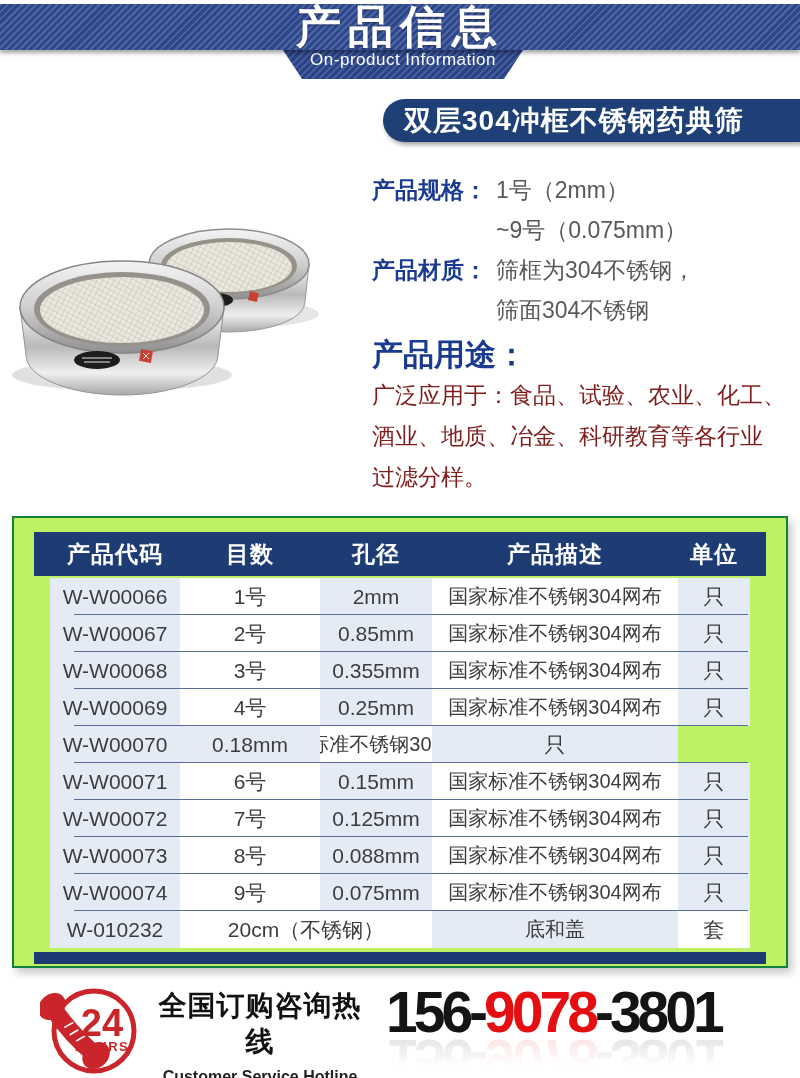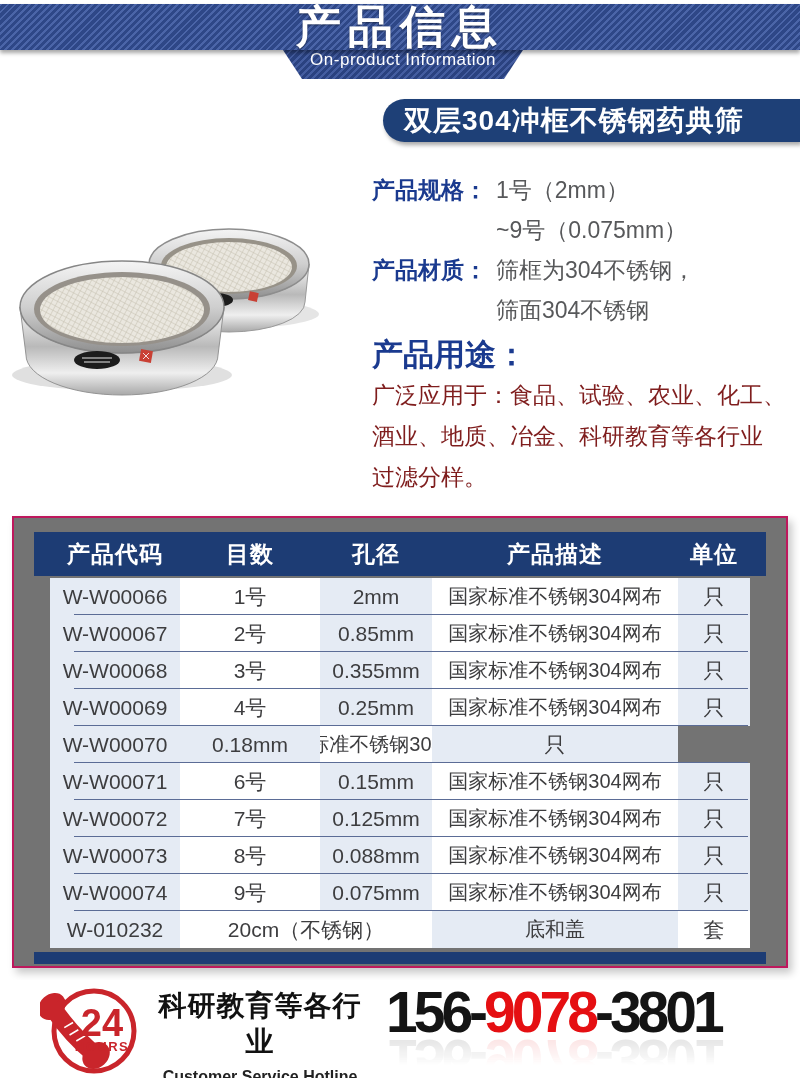--- a/index.html
+++ b/index.html
@@ -39,21 +39,21 @@
   .specs{position:absolute;left:372px;top:170px;width:425px;}
   .spec-row{display:flex;line-height:40px;font-size:23px;}
   .spec-label{color:#1a3a8f;font-weight:bold;width:124px;flex-shrink:0;}
   .spec-val{color:#57585a;}
   .usage-label{color:#1a3a8f;font-weight:bold;font-size:31px;line-height:40px;margin-top:5px;}
   .usage-line{color:#7f1d1d;font-size:23px;line-height:41px;white-space:nowrap;}
 
   
   .table-card{
     position:absolute;left:12px;top:516px;width:776px;height:452px;
-    background:#737373;border:2px solid #be185d;box-sizing:border-box;
+    background:#bef264;border:2px solid #15803d;box-sizing:border-box;
     box-shadow:4px 5px 8px rgba(0,0,0,.22);
     padding:14px 20px 0 20px;
   }
   .thead{
     background:#1d3c74;height:44px;padding:0 16px;
     display:grid;grid-template-columns:130px 140px 112px 246px 72px;
     align-items:center;margin-bottom:2px;
   }
   .th{color:#fff;font-size:23px;font-weight:bold;text-align:center;letter-spacing:1px;}
   .tbody{margin:0 16px;}
@@ -260,21 +260,21 @@
         <ellipse cx="34" cy="80" rx="15" ry="12"></ellipse>
         <path d="M25 14 Q20 47 25 80 L43 80 Q38 47 43 14 Z"></path>
       </g>
       <g transform="rotate(-42 34 47)" stroke="#ffffff" stroke-width="1.6">
         <path d="M29 38 L39 40 M28 47 L38 49 M29 56 L39 58"></path>
       </g>
       <text x="62" y="52" text-anchor="middle" font-family="Liberation Sans, sans-serif" font-size="38" font-weight="bold" fill="#c9252b">24</text>
       <text x="62" y="67" text-anchor="middle" font-family="Liberation Sans, sans-serif" font-size="13" font-weight="bold" letter-spacing="1.5" fill="#c9252b">HOURS</text>
     </svg>
     <div class="hotline">
-      <div class="hotline-cn">科研教育等各行业</div>
+      <div class="hotline-cn">全国订购咨询热线</div>
       <div class="hotline-en">Customer Service Hotline</div>
     </div>
     <div class="phone-wrap">
       <div class="phone"><span>156-</span><span class="red">9078</span><span>-3801</span></div>
       <div class="phone phone-reflect"><span>156-</span><span class="red">9078</span><span>-3801</span></div>
     </div>
   </div>
 
 </div>
 

